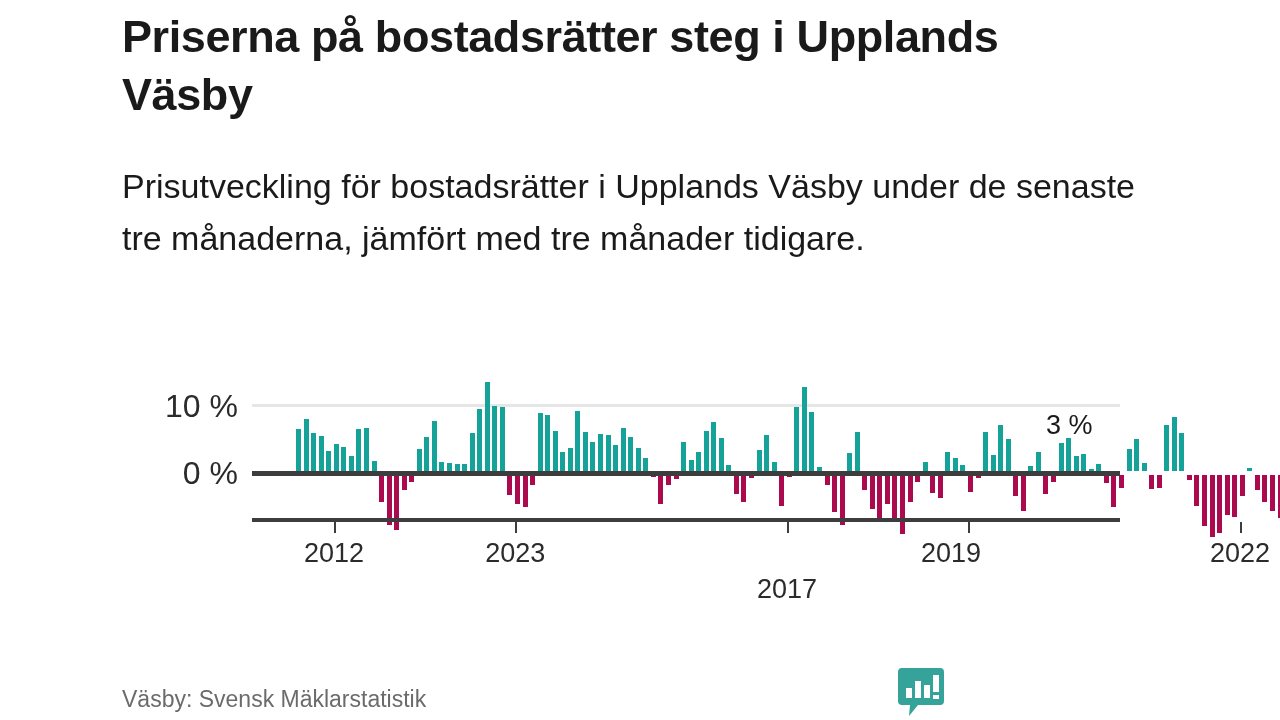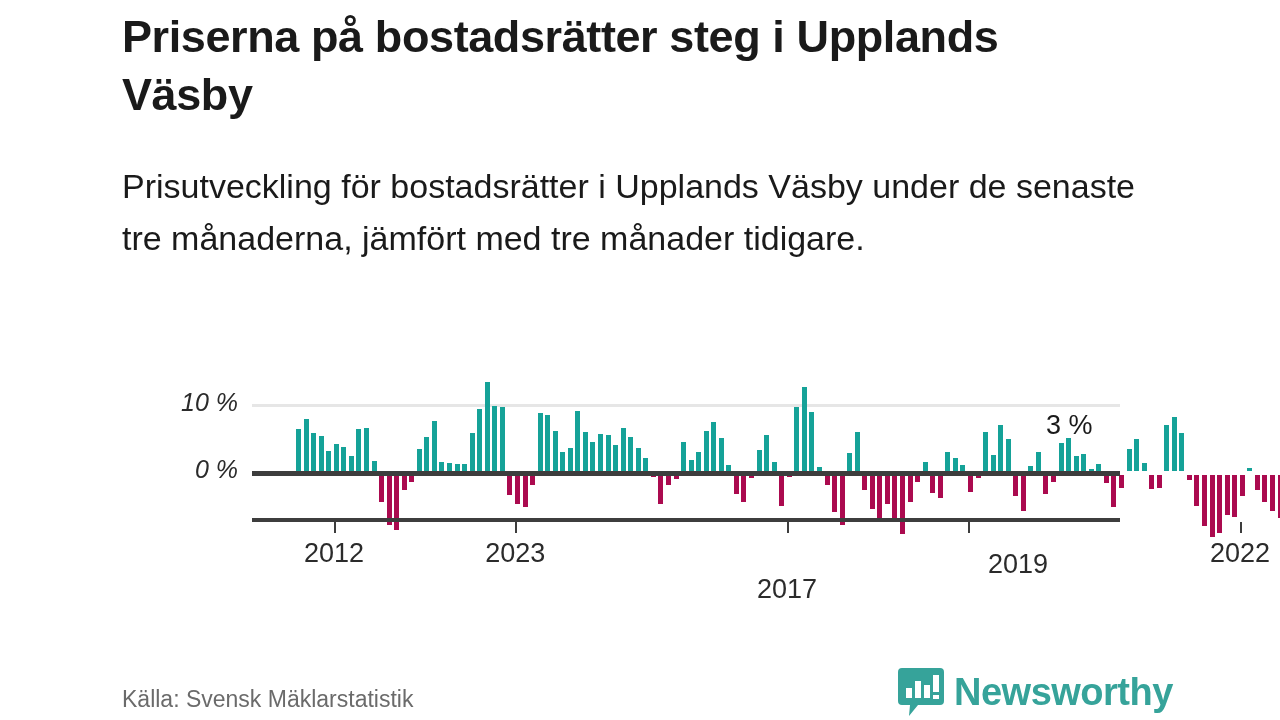--- a/index.html
+++ b/index.html
@@ -64,25 +64,24 @@
     position: absolute;
     left: 0;
     width: 100%;
     height: 5px;
     background: #3d3d3d;
     z-index: 4;
   }
   .ytick-label {
     position: absolute;
     right: 1042px;
-    font-size: 25px;
+    font-size: 32px;
     color: #2b2b2b;
     text-align: right;
     white-space: nowrap;
-    font-style: italic;
   }
   #bars {
     position: absolute;
     left: 44px;
     top: 0;
     width: 800px;
     height: 185px;
   }
   .bar {
     position: absolute;
@@ -302,29 +301,28 @@
 
 <div id="xaxis-line"></div>
 <div id="xticks-holder">
     <div class="xtick" style="left: 334.052px;"></div>
     <div class="xtick-label" style="left: 334.052px;">2012</div>
     <div class="xtick" style="left: 515.252px;"></div>
     <div class="xtick-label" style="left: 515.252px;">2023</div>
     <div class="xtick" style="left: 787.052px;"></div>
     <div class="xtick-label" style="left: 787.052px; margin-top: 36px;">2017</div>
     <div class="xtick" style="left: 968.252px;"></div>
-    <div class="xtick-label" style="left: 1018px; margin-top: 11px;">2019</div>
+    <div class="xtick-label" style="left: 951px;">2019</div>
     <div class="xtick" style="left: 1240.05px;"></div>
     <div class="xtick-label" style="left: 1240.05px;">2022</div>
   </div>
 
-<div id="source">Källa: Svensk Mäklarstatistik</div>
+<div id="source">Väsby: Svensk Mäklarstatistik</div>
 <div id="logo">
   <svg id="logo-mark" width="46" height="48" viewBox="0 0 46 48">
     <path d="M4 0 H42 A4 4 0 0 1 46 4 V33 A4 4 0 0 1 42 37 H20 L11 48 L12 37 H4 A4 4 0 0 1 0 33 V4 A4 4 0 0 1 4 0 Z" fill="#36a39a"></path>
     <rect x="8" y="20" width="6" height="10" fill="#ffffff"></rect>
     <rect x="17" y="13" width="6" height="17" fill="#ffffff"></rect>
     <rect x="26" y="17" width="6" height="13" fill="#ffffff"></rect>
     <rect x="35" y="7" width="6" height="17" fill="#ffffff"></rect>
     <rect x="35" y="27" width="6" height="4" fill="#ffffff"></rect>
   </svg>
-  <span id="logo-text">Newsworthy</span>
 </div>
 
 </body></html>

